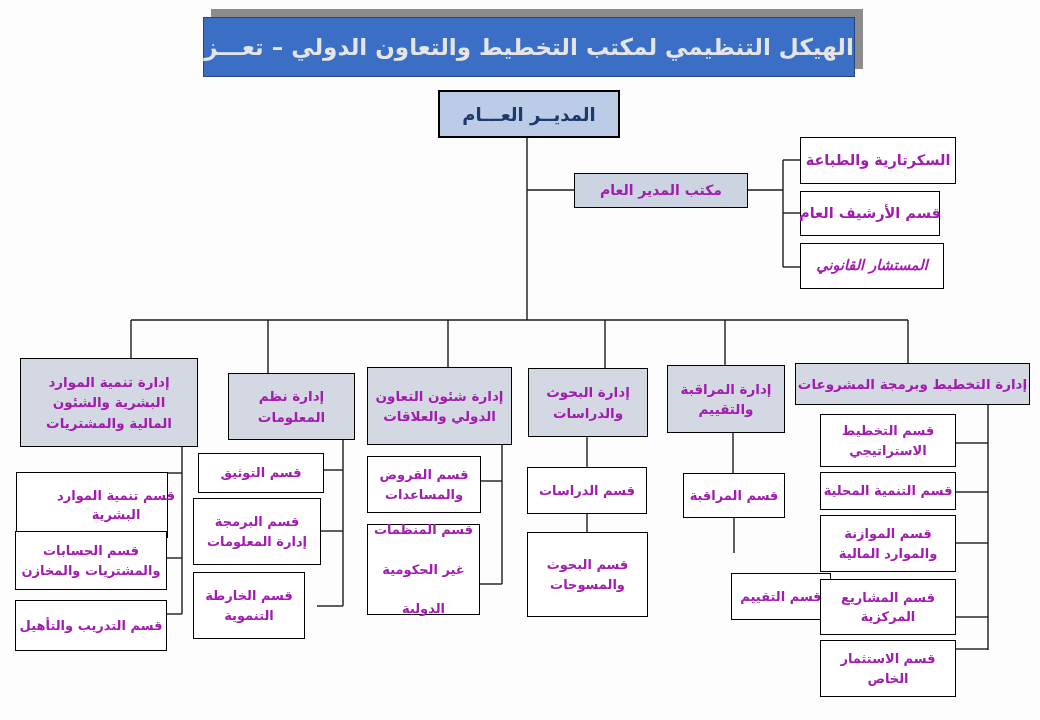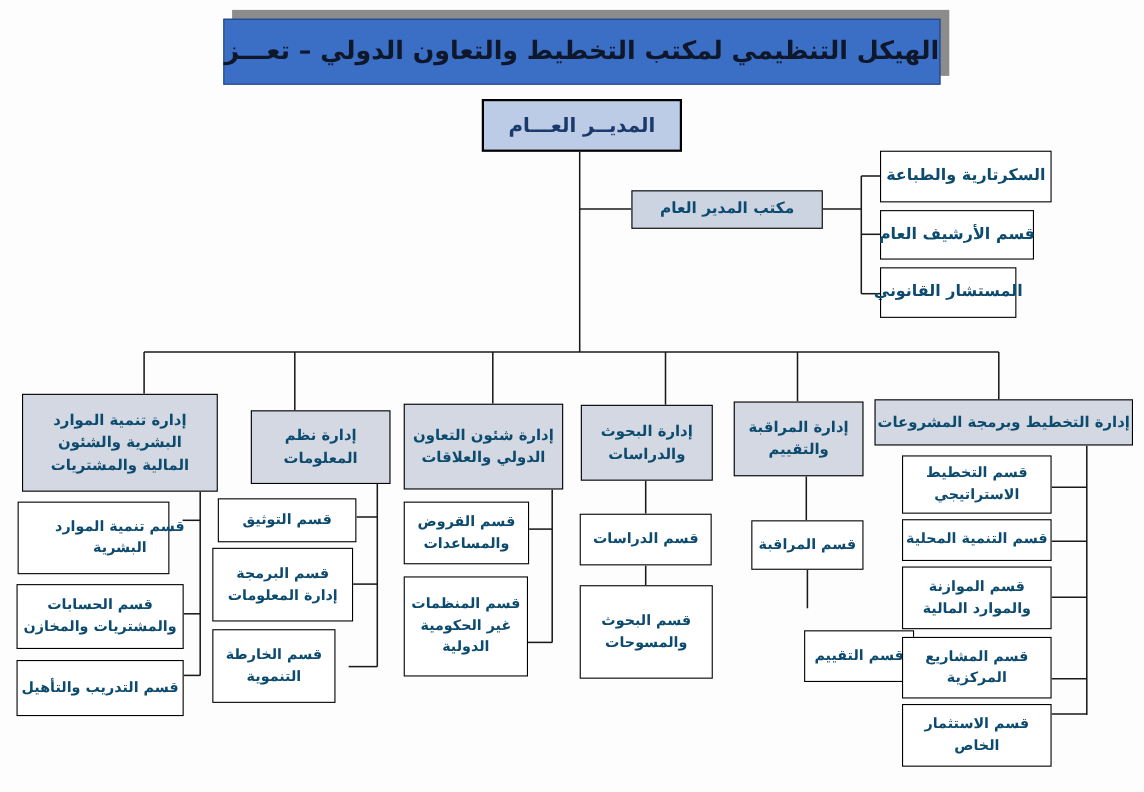--- a/index.html
+++ b/index.html
@@ -5,26 +5,26 @@
   html,body{margin:0;padding:0;background:#ffffff;}
   .canvas{
     position:relative;width:1040px;height:720px;background:#fdfdfd;overflow:hidden;
     font-family:"DejaVu Sans",sans-serif;
   }
   .connectors{position:absolute;left:0;top:0;width:1040px;height:720px;}
   .title-shadow{position:absolute;left:211px;top:9px;width:652px;height:60px;background:#8c8c8c;}
   .title-bar{
     position:absolute;left:203px;top:17px;width:652px;height:60px;background:#3b6fc6;
     border:1px solid #24447e;box-sizing:border-box;display:flex;align-items:center;justify-content:center;
-    direction:rtl;color:#0f172a;font-weight:bold;font-size:23px;letter-spacing:.5px;
+    direction:rtl;color:#e5e5e5;font-weight:bold;font-size:23px;letter-spacing:.5px;
   }
   .box{
     position:absolute;box-sizing:border-box;border:1.5px solid #000;background:#ffffff;
     display:flex;flex-direction:column;align-items:center;justify-content:center;
-    text-align:center;direction:rtl;font-weight:bold;color:#0c4a6e;line-height:1.5;
+    text-align:center;direction:rtl;font-weight:bold;color:#a21caf;line-height:1.5;
   }
   .ln{white-space:nowrap;}
   .director{background:#bccbe6;color:#1b3a6b;font-size:18px;border-width:2px;}
   .office{background:#ccd4e2;font-size:14px;}
   .unit{font-size:14.5px;}
   .dept{background:#d3d8e2;font-size:13.5px;}
   .sub{font-size:13px;}
 </style>
 </head>
 <body>
@@ -97,21 +97,21 @@
   <div class="box office" style="left:574px;top:173px;width:174px;height:35px;">
     <span class="ln">مكتب المدير العام</span>
   </div>
 
   <div class="box unit" style="left:800px;top:137px;width:156px;height:47px;">
     <span class="ln">السكرتارية والطباعة</span>
   </div>
   <div class="box unit" style="left:800px;top:191px;width:140px;height:45px;align-items:center;">
     <span class="ln">قسم الأرشيف العام</span>
   </div>
-  <div class="box unit" style="left:800px;top:243px;width:124px;height:46px;">
+  <div class="box unit" style="left:800px;top:243px;width:144px;height:46px;font-style:italic;">
     <span class="ln">المستشار القانوني</span>
   </div>
 
   <div class="box dept" style="left:20px;top:358px;width:178px;height:89px;">
     <span class="ln">إدارة  تنمية  الموارد</span>
     <span class="ln">البشرية والشئون</span>
     <span class="ln">المالية والمشتريات</span>
   </div>
   <div class="box dept" style="left:228px;top:373px;width:127px;height:67px;">
     <span class="ln">إدارة نظم</span>
@@ -126,21 +126,21 @@
     <span class="ln">والدراسات</span>
   </div>
   <div class="box dept" style="left:667px;top:365px;width:118px;height:68px;">
     <span class="ln">إدارة المراقبة</span>
     <span class="ln">والتقييم</span>
   </div>
   <div class="box dept" style="left:795px;top:363px;width:235px;height:42px;">
     <span class="ln">إدارة التخطيط وبرمجة المشروعات</span>
   </div>
 
-  <div class="box sub" style="left:16px;top:456px;width:138px;height:66px;padding-left:48px;">
+  <div class="box sub" style="left:16px;top:472px;width:152px;height:66px;padding-left:48px;">
     <span class="ln">قسم تنمية الموارد</span>
     <span class="ln">البشرية</span>
   </div>
   <div class="box sub" style="left:15px;top:531px;width:152px;height:59px;">
     <span class="ln">قسم الحسابات</span>
     <span class="ln">والمشتريات والمخازن</span>
   </div>
   <div class="box sub" style="left:15px;top:600px;width:152px;height:51px;">
     <span class="ln">قسم التدريب والتأهيل</span>
   </div>
@@ -154,21 +154,21 @@
   </div>
   <div class="box sub" style="left:193px;top:572px;width:112px;height:67px;">
     <span class="ln">قسم الخارطة</span>
     <span class="ln">التنموية</span>
   </div>
 
   <div class="box sub" style="left:367px;top:456px;width:114px;height:57px;">
     <span class="ln">قسم القروض</span>
     <span class="ln">والمساعدات</span>
   </div>
-  <div class="box sub" style="left:367px;top:524px;width:113px;height:91px;">
+  <div class="box sub" style="left:367px;top:524px;width:113px;height:91px;gap:20px;">
     <span class="ln">قسم المنظمات</span>
     <span class="ln">غير الحكومية</span>
     <span class="ln">الدولية</span>
   </div>
 
   <div class="box sub" style="left:527px;top:467px;width:120px;height:47px;">
     <span class="ln">قسم الدراسات</span>
   </div>
   <div class="box sub" style="left:527px;top:532px;width:121px;height:85px;">
     <span class="ln">قسم البحوث</span>

